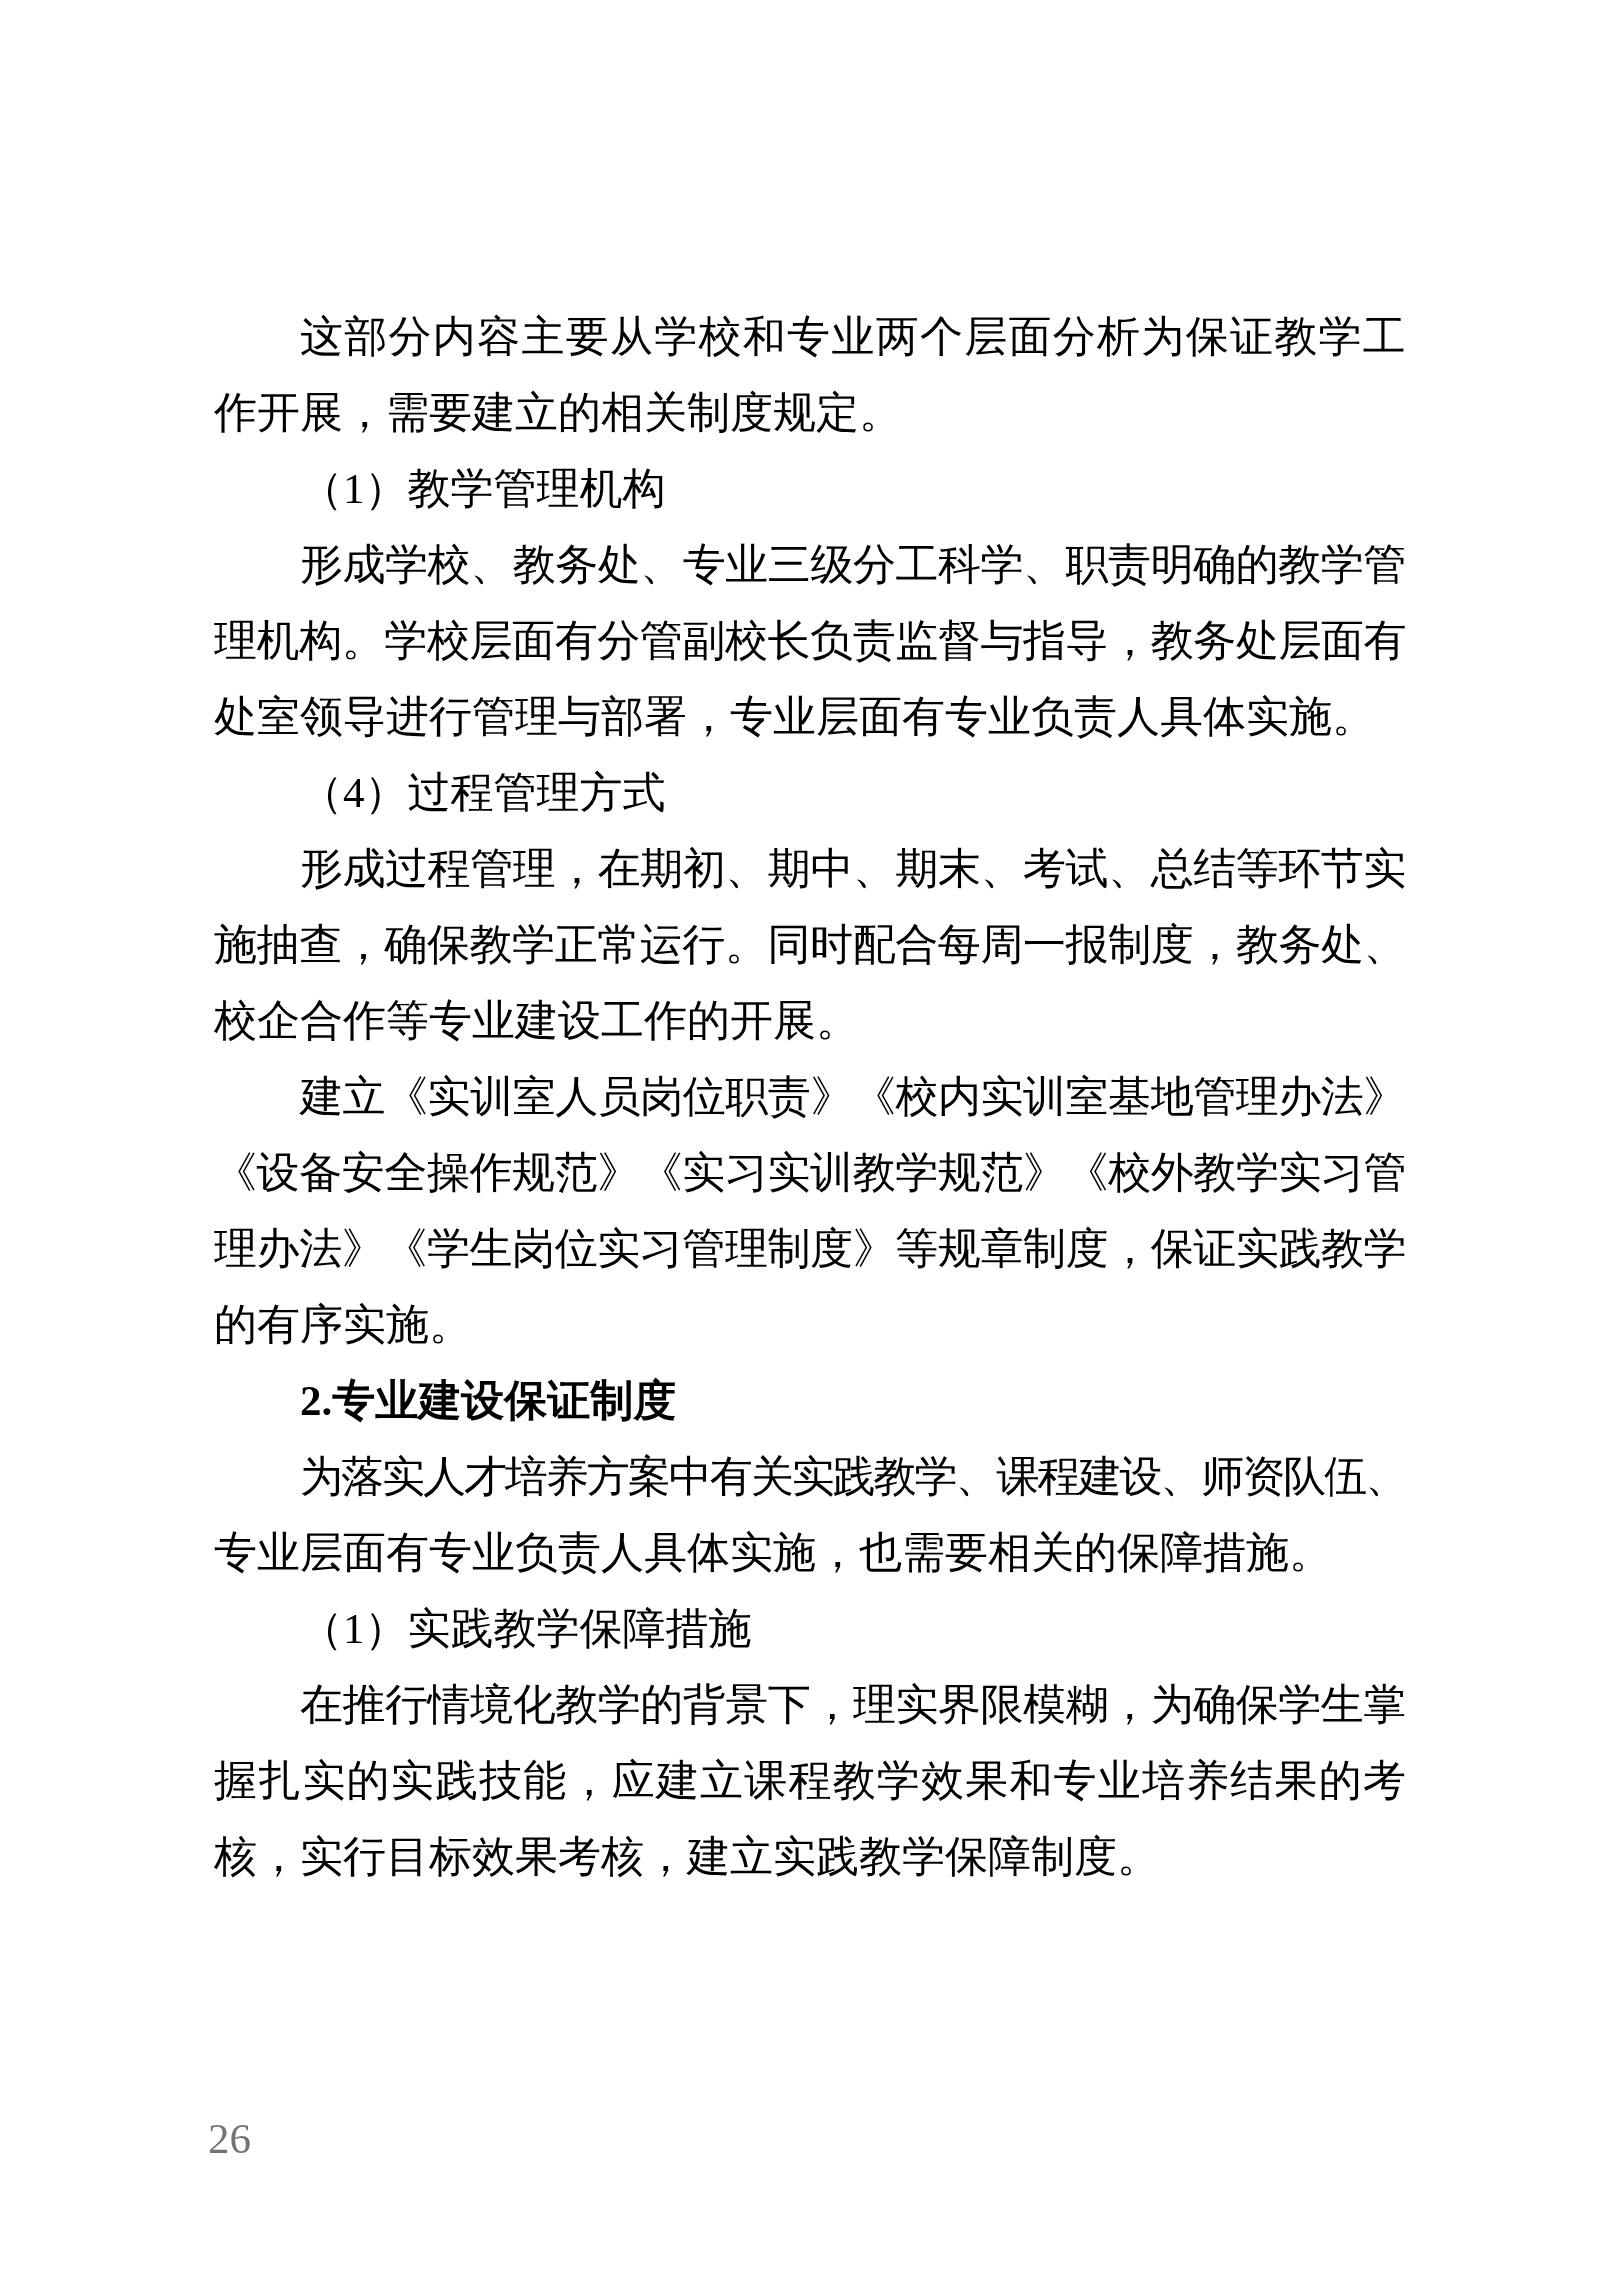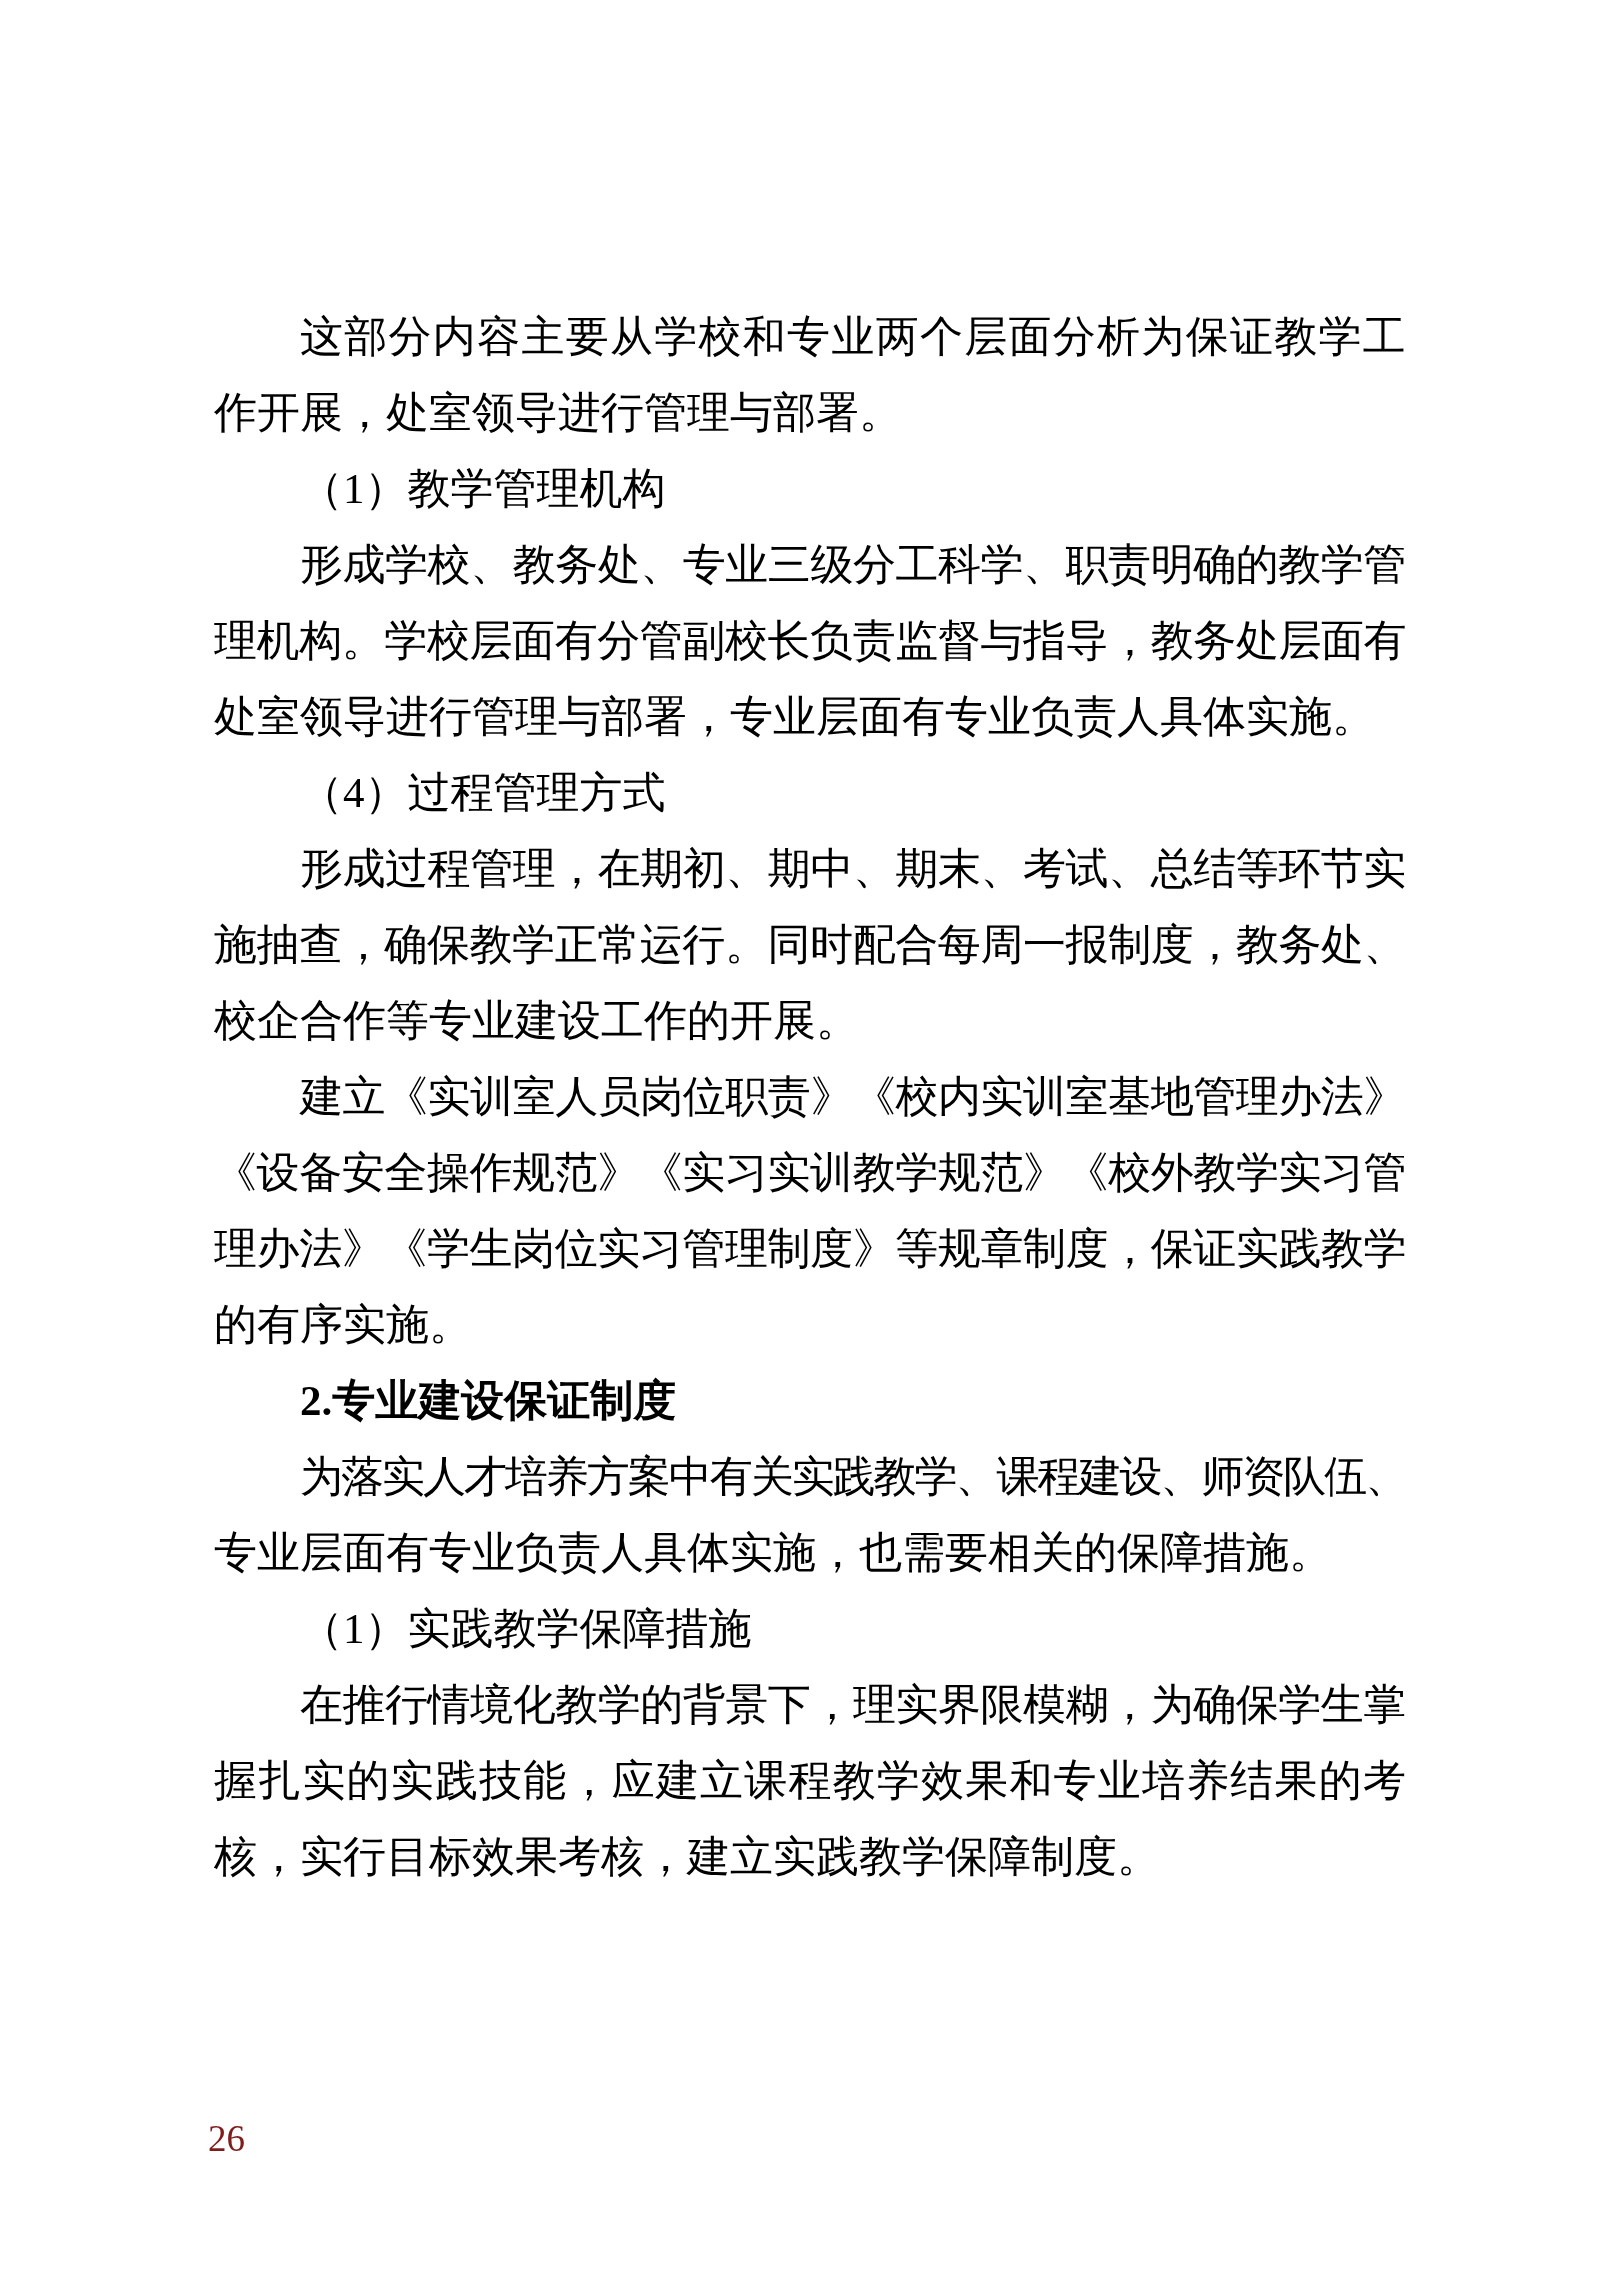--- a/index.html
+++ b/index.html
@@ -42,24 +42,24 @@
   }
   .line.justify span {
     flex: 0 1 auto;
     min-width: 0;
     display: block;
   }
   .page-number {
     position: absolute;
     left: 208px;
     top: 2117px;
-    font-size: 37px;
+    font-size: 43px;
     line-height: 43px;
     font-family: "Liberation Serif", "DejaVu Serif", serif;
-    color: #7f1d1d;
+    color: #737373;
   }
 </style>
 </head>
 <body>
 
 <div class="page">
   <div class="content" id="content">
       <div class="line indent justify">
         <span>这</span>
         <span>部</span>
@@ -80,21 +80,21 @@
         <span>面</span>
         <span>分</span>
         <span>析</span>
         <span>为</span>
         <span>保</span>
         <span>证</span>
         <span>教</span>
         <span>学</span>
         <span>工</span>
       </div>
-      <div class="line">作开展，处室领导进行管理与部署。</div>
+      <div class="line">作开展，需要建立的相关制度规定。</div>
       <div class="line indent">（1）教学管理机构</div>
       <div class="line indent justify">
         <span>形</span>
         <span>成</span>
         <span>学</span>
         <span>校</span>
         <span>、</span>
         <span>教</span>
         <span>务</span>
         <span>处</span>

